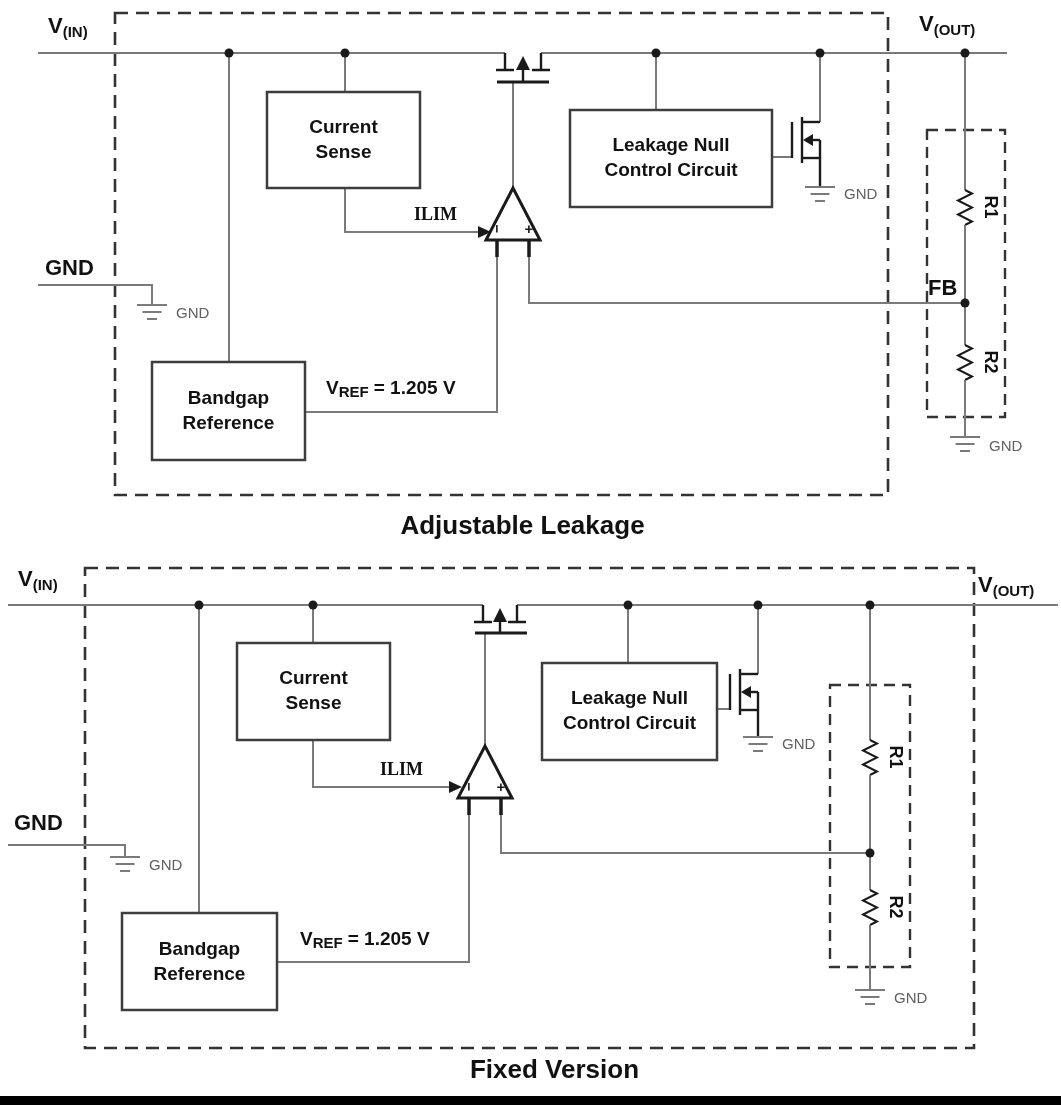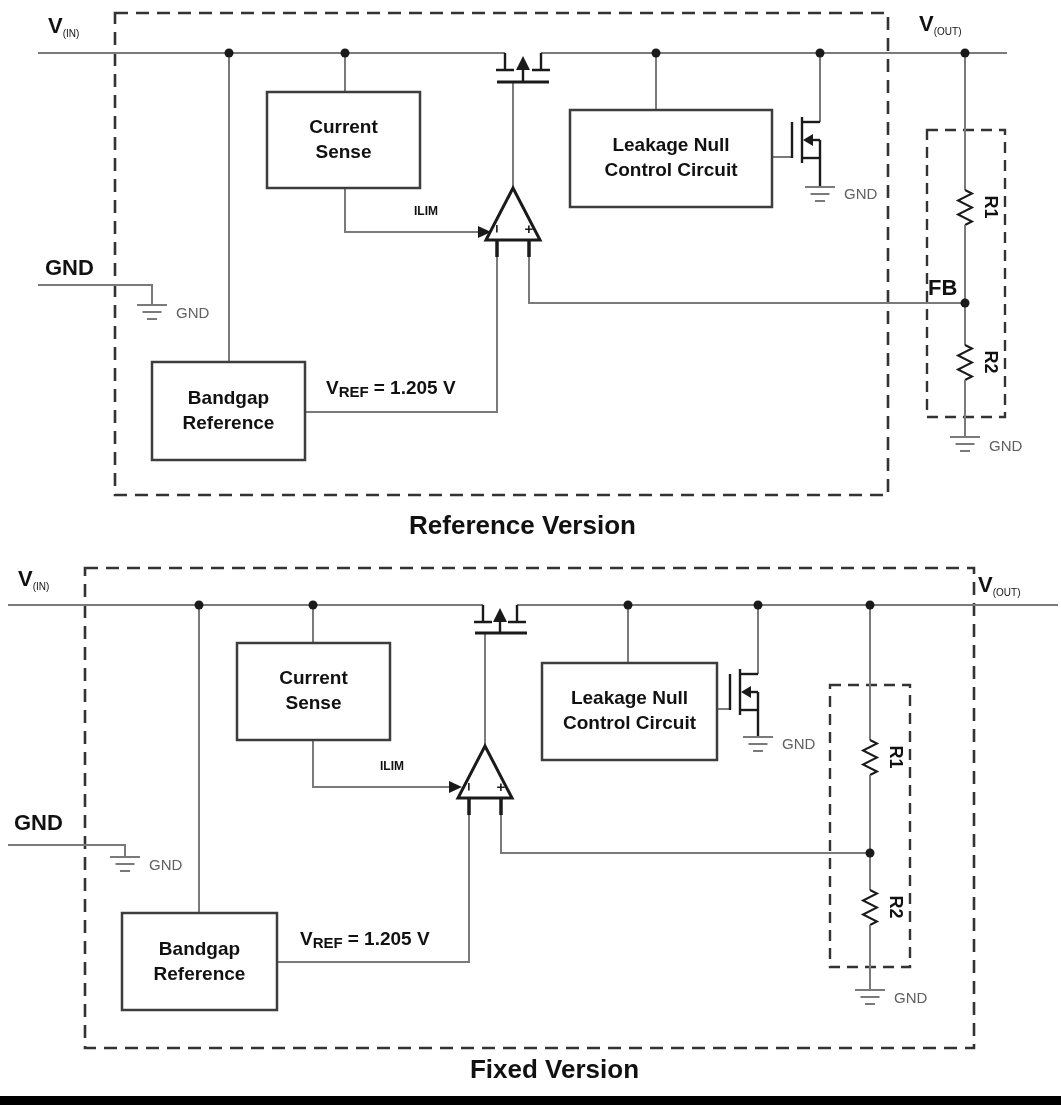--- a/index.html
+++ b/index.html
@@ -25,23 +25,23 @@
   .rbox{fill:none;stroke:var(--dashed-border);stroke-width:2.4;stroke-dasharray:11 7;}
   .gndline{stroke:var(--wire);stroke-width:2.2;fill:none;}
   .res{stroke:var(--symbol);stroke-width:2;fill:none;}
   text.small-gnd{fill:var(--gnd-label);font-size:15px;font-family:"Liberation Sans",sans-serif;}
   text.rlabel{fill:var(--text);font-size:18px;font-weight:bold;text-anchor:middle;dominant-baseline:central;font-family:"Liberation Sans",sans-serif;}
   text.opsign{fill:var(--symbol);font-size:15px;font-weight:bold;text-anchor:middle;dominant-baseline:central;font-family:"Liberation Sans",sans-serif;}
 
   
   .lbl{position:absolute;color:var(--text);white-space:nowrap;}
   .pin{font-weight:bold;font-size:22px;}
-  .pin .sub{font-size:10px;vertical-align:-4px;font-weight:normal;}
+  .pin .sub{font-size:15px;vertical-align:-4px;font-weight:bold;}
   .block-label{position:absolute;color:var(--text);font-weight:bold;font-size:19px;line-height:1.3;text-align:center;white-space:pre-line;}
-  .sig{font-weight:bold;font-size:12px;}
+  .sig{font-weight:bold;font-size:18px;font-family:Liberation Serif, serif;}
   .vref{font-weight:bold;font-size:19px;}
   .vref .sub{font-size:15px;vertical-align:-3px;}
   .vref .eq{margin-left:5px;text-align:center;}
   .fb{font-weight:bold;font-size:22px;}
   .title{position:absolute;left:0;width:1045px;text-align:center;font-weight:bold;font-size:26px;color:var(--text);}
   .bottom-bar{position:absolute;left:0;top:1096px;width:1061px;height:9px;background:var(--bottom-bar);}
 </style>
 </head>
 <body>
 
@@ -228,21 +228,21 @@
 Sense</div>
   <div class="block-label" style="left:570px;top:133px;width:202px;">Leakage Null
 Control Circuit</div>
   <div class="block-label" style="left:152px;top:386px;width:153px;">Bandgap
 Reference</div>
 
   <div class="lbl sig" style="left:414px;top:204px;">ILIM</div>
   <div class="lbl vref" style="left:326px;top:377px;"><span>V</span><span class="sub">REF</span><span class="eq">= 1.205 V</span></div>
   <div class="lbl fb" style="left:886px;top:275px;margin-left:42px;">FB</div>
 
-  <div class="title" style="top:510px;">Reference Version</div>
+  <div class="title" style="top:510px;">Adjustable Leakage</div>
 
   <div class="lbl pin" style="left:18px;top:566px;"><span>V</span><span class="sub">(IN)</span></div>
   <div class="lbl pin" style="left:978px;top:572px;"><span>V</span><span class="sub">(OUT)</span></div>
   <div class="lbl pin" style="left:14px;top:810px;">GND</div>
 
   <div class="block-label" style="left:237px;top:666px;width:153px;">Current
 Sense</div>
   <div class="block-label" style="left:542px;top:686px;width:175px;">Leakage Null
 Control Circuit</div>
   <div class="block-label" style="left:122px;top:937px;width:155px;">Bandgap

